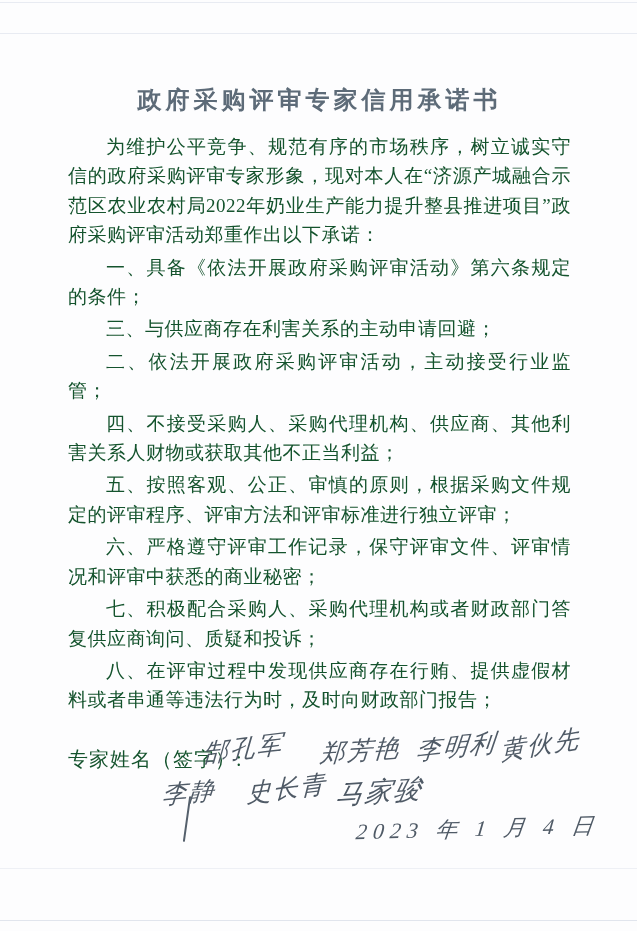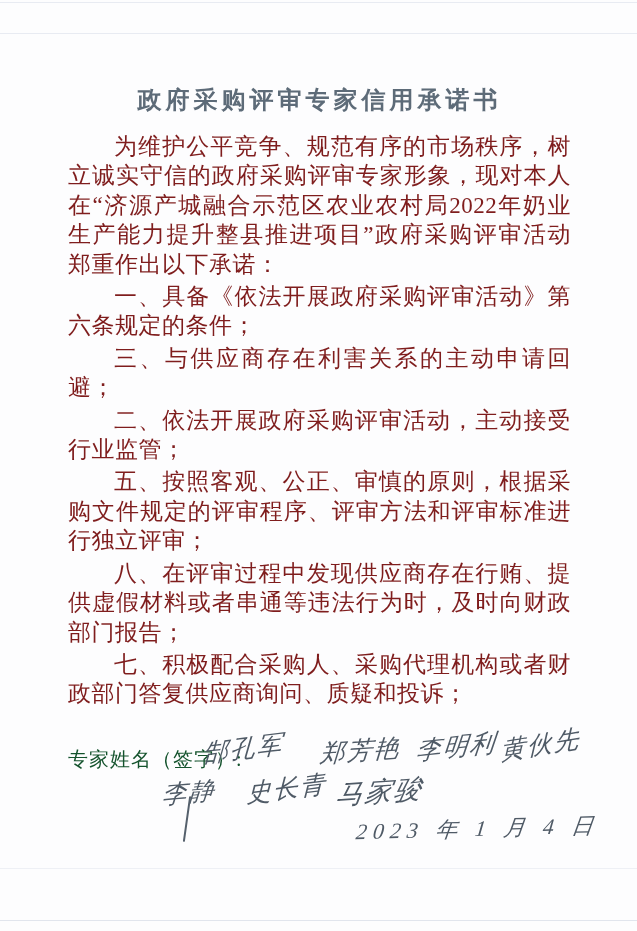--- a/index.html
+++ b/index.html
@@ -22,23 +22,23 @@
   .title{
     margin:0 0 16px 0;
     text-align:center;
     font-size:24px;
     font-weight:bold;
     letter-spacing:4px;
     color:#5d6b78;
   }
   .para{
     margin:0 0 3px 0;
-    font-size:23px;
+    font-size:19px;
     line-height:29.4px;
-    color:#7f1d1d;
+    color:#14532d;
     text-align:justify;
     text-justify:inter-ideograph;
     text-indent:2em;
     letter-spacing:.5px;
   }
 
   .sig-area{position:absolute;left:68px;top:738px;width:520px;height:130px;}
   .sig-label{font-size:20px;color:#14532d;letter-spacing:1px;position:absolute;left:0;top:8px;}
   .sig{
     position:absolute;
@@ -77,23 +77,25 @@
   <div class="scanline l2"></div>
   <div class="scanline l3"></div>
   <div class="scanline l4"></div>
 
   <div class="content">
     <h1 class="title">政府采购评审专家信用承诺书</h1>
     <p class="para">为维护公平竞争、规范有序的市场秩序，树立诚实守信的政府采购评审专家形象，现对本人在“济源产城融合示范区农业农村局2022年奶业生产能力提升整县推进项目”政府采购评审活动郑重作出以下承诺：</p>
     <p class="para">一、具备《依法开展政府采购评审活动》第六条规定的条件；</p>
     <p class="para">三、与供应商存在利害关系的主动申请回避；</p>
     <p class="para">二、依法开展政府采购评审活动，主动接受行业监管；</p>
+    <p class="para">四、不接受采购人、采购代理机构、供应商、其他利害关系人财物或获取其他不正当利益；</p>
     <p class="para">五、按照客观、公正、审慎的原则，根据采购文件规定的评审程序、评审方法和评审标准进行独立评审；</p>
+    <p class="para">六、严格遵守评审工作记录，保守评审文件、评审情况和评审中获悉的商业秘密；</p>
+    <p class="para">七、积极配合采购人、采购代理机构或者财政部门答复供应商询问、质疑和投诉；</p>
     <p class="para">八、在评审过程中发现供应商存在行贿、提供虚假材料或者串通等违法行为时，及时向财政部门报告；</p>
-    <p class="para">七、积极配合采购人、采购代理机构或者财政部门答复供应商询问、质疑和投诉；</p>
   </div>
 
   <div class="sig-area">
     <span class="sig-label">专家姓名（签字）:</span>
     <span class="sig s1">郜孔军</span>
     <span class="sig s2">郑芳艳</span>
     <span class="sig s3">李明利</span>
     <span class="sig s4">黄伙先</span>
     <span class="sig s5">李静</span>
     <span class="sig s6">史长青</span>

